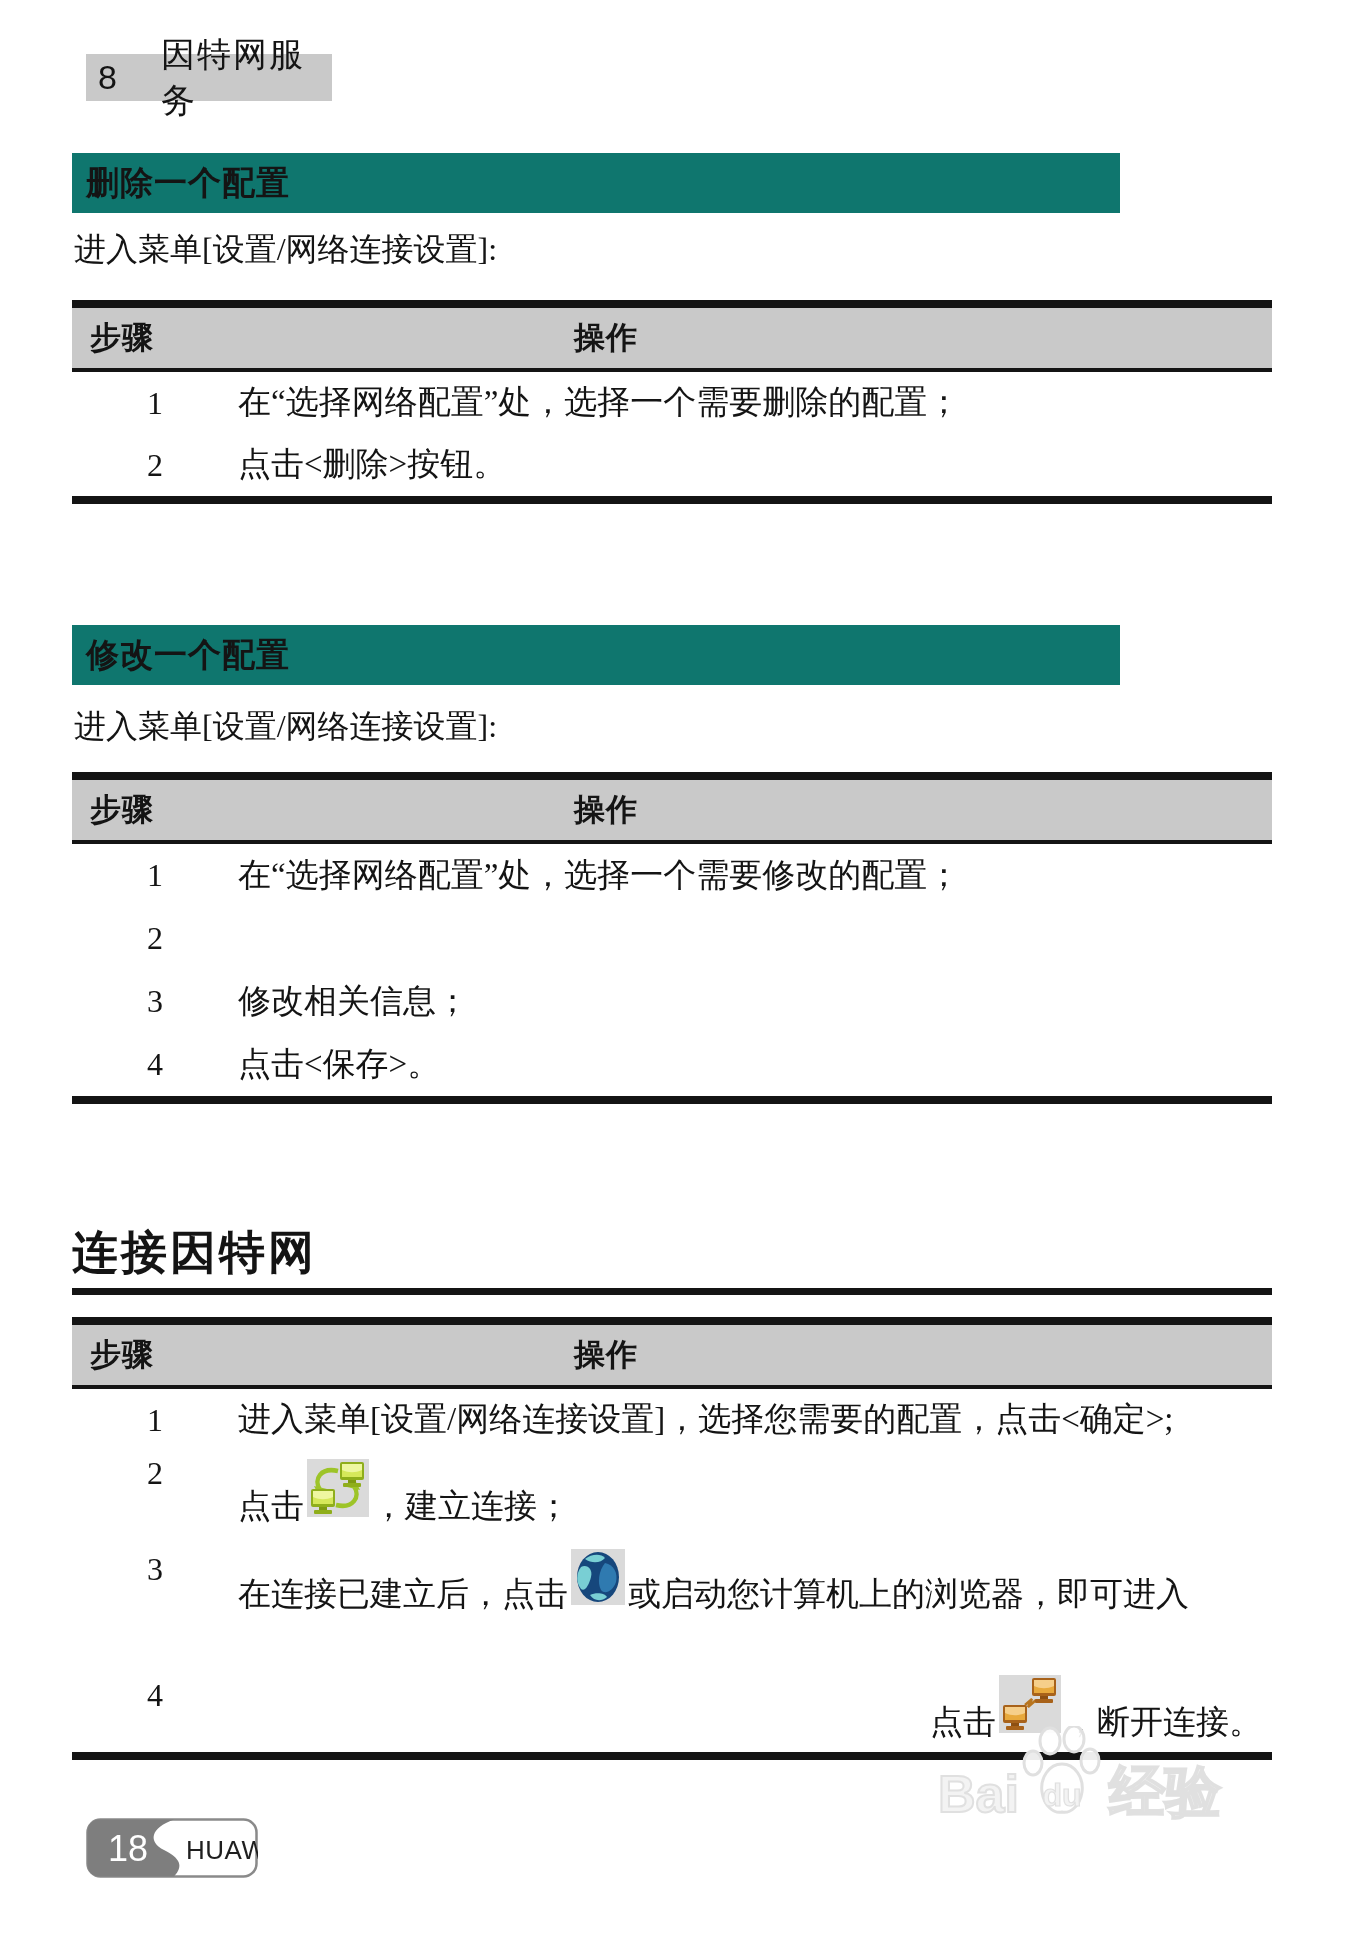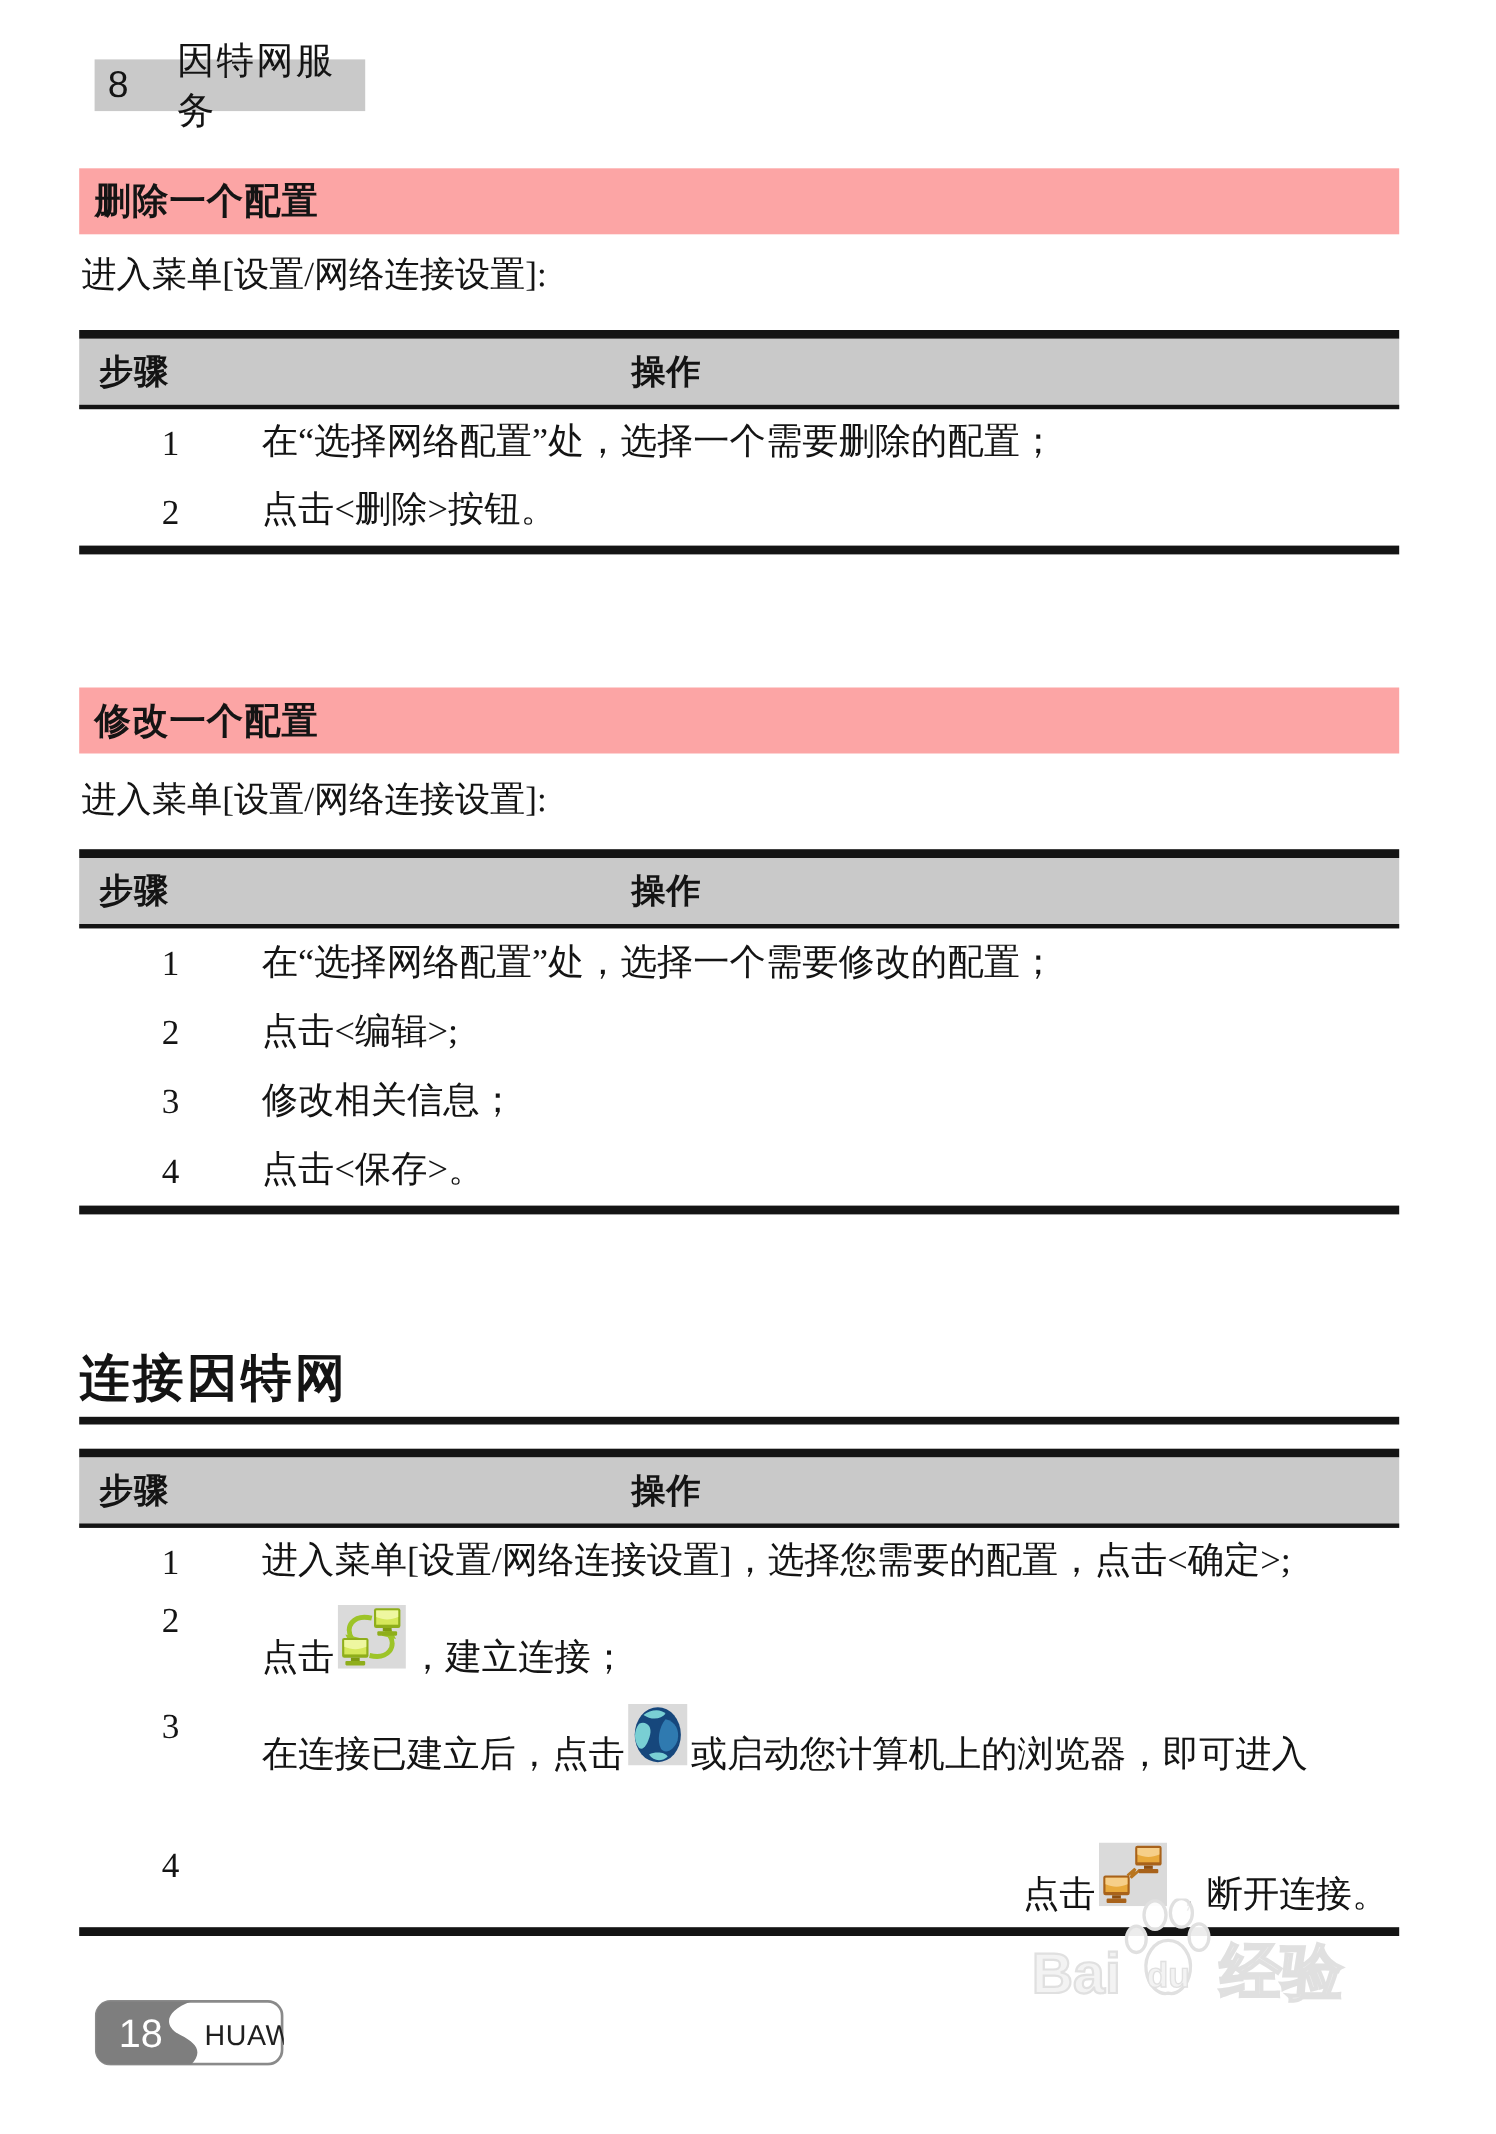--- a/index.html
+++ b/index.html
@@ -6,21 +6,21 @@
   .page{position:relative;width:1360px;height:1940px;background:#fff;overflow:hidden;
         font-family:"Liberation Serif","DejaVu Serif",serif;color:#141414;}
 
   
   .chapter-hl{position:absolute;left:86px;top:54px;width:246px;height:47px;background:#c9c9c9;
               display:flex;align-items:center;}
   .ch-num{font-family:"Liberation Sans","DejaVu Sans",sans-serif;font-size:34px;margin-left:12px;}
   .ch-title{font-size:34px;margin-left:44px;letter-spacing:2px;font-family:Liberation Mono, monospace;}
 
   
-  .sec-bar{position:absolute;left:72px;width:1200px;height:60px;background:#fca5a5;
+  .sec-bar{position:absolute;left:72px;width:1048px;height:60px;background:#0f766e;
            display:flex;align-items:center;box-sizing:border-box;padding-left:14px;
            font-family:"Liberation Sans","DejaVu Sans",sans-serif;font-weight:bold;font-size:33px;letter-spacing:1px;}
   .intro{position:absolute;left:74px;font-size:32px;}
 
   
   .step-table{position:absolute;left:72px;width:1200px;box-sizing:border-box;
               border-top:8px solid #141414;border-bottom:8px solid #141414;}
   .thead{height:60px;background:#c9c9c9;border-bottom:4px solid #141414;position:relative;
          font-family:"Liberation Sans","DejaVu Sans",sans-serif;font-weight:bold;font-size:31px;}
   .th-step{position:absolute;left:18px;top:50%;transform:translateY(-50%);letter-spacing:1px;}
@@ -97,21 +97,20 @@
     <div class="thead">
       <span class="th-step">步骤</span>
       <span class="th-op">操作</span>
     </div>
     <div class="trow rc r63">
       <div class="td-step">1</div>
       <div class="td-op">在“选择网络配置”处，选择一个需要修改的配置；</div>
     </div>
     <div class="trow rc r63">
       <div class="td-step">2</div>
-      <div class="td-op">点击&lt;编辑&gt;;</div>
     </div>
     <div class="trow rc r63">
       <div class="td-step">3</div>
       <div class="td-op">修改相关信息；</div>
     </div>
     <div class="trow rc r63">
       <div class="td-step">4</div>
       <div class="td-op">点击&lt;保存&gt;。</div>
     </div>
   </div>

